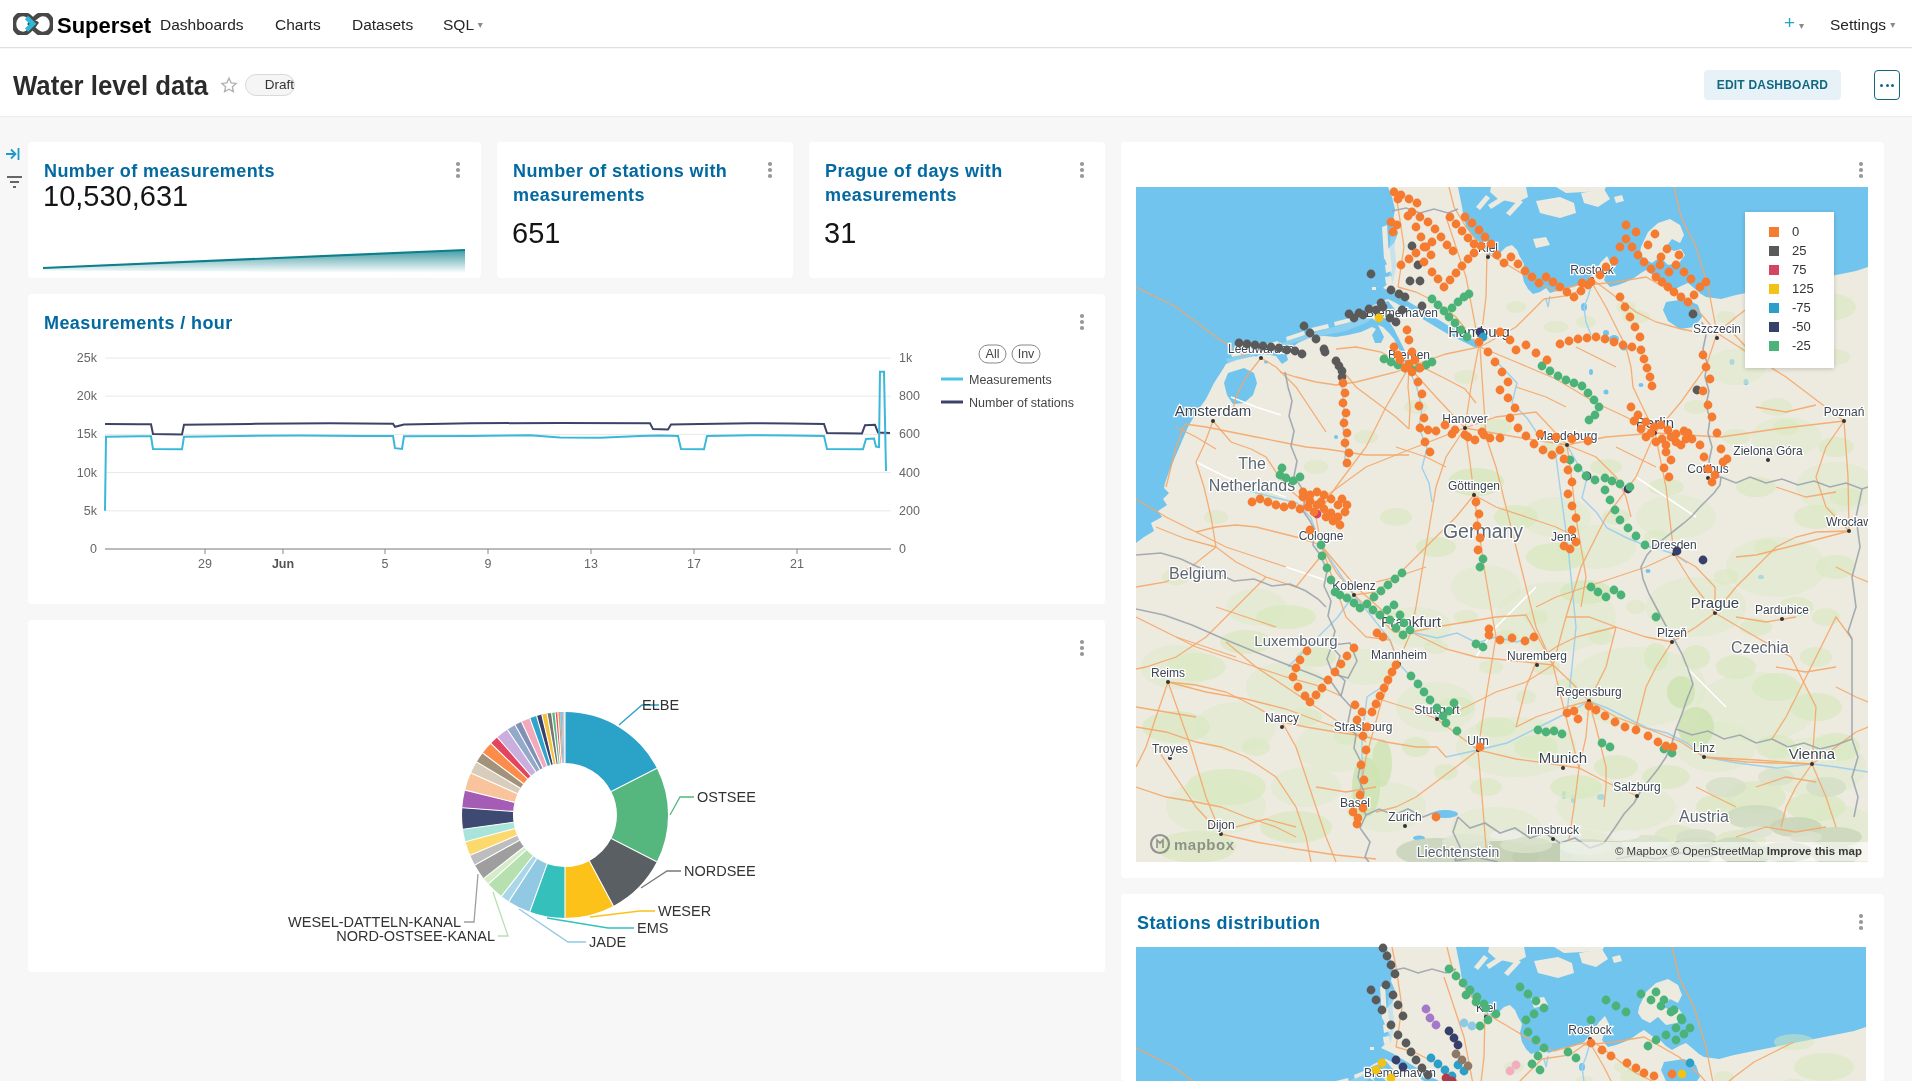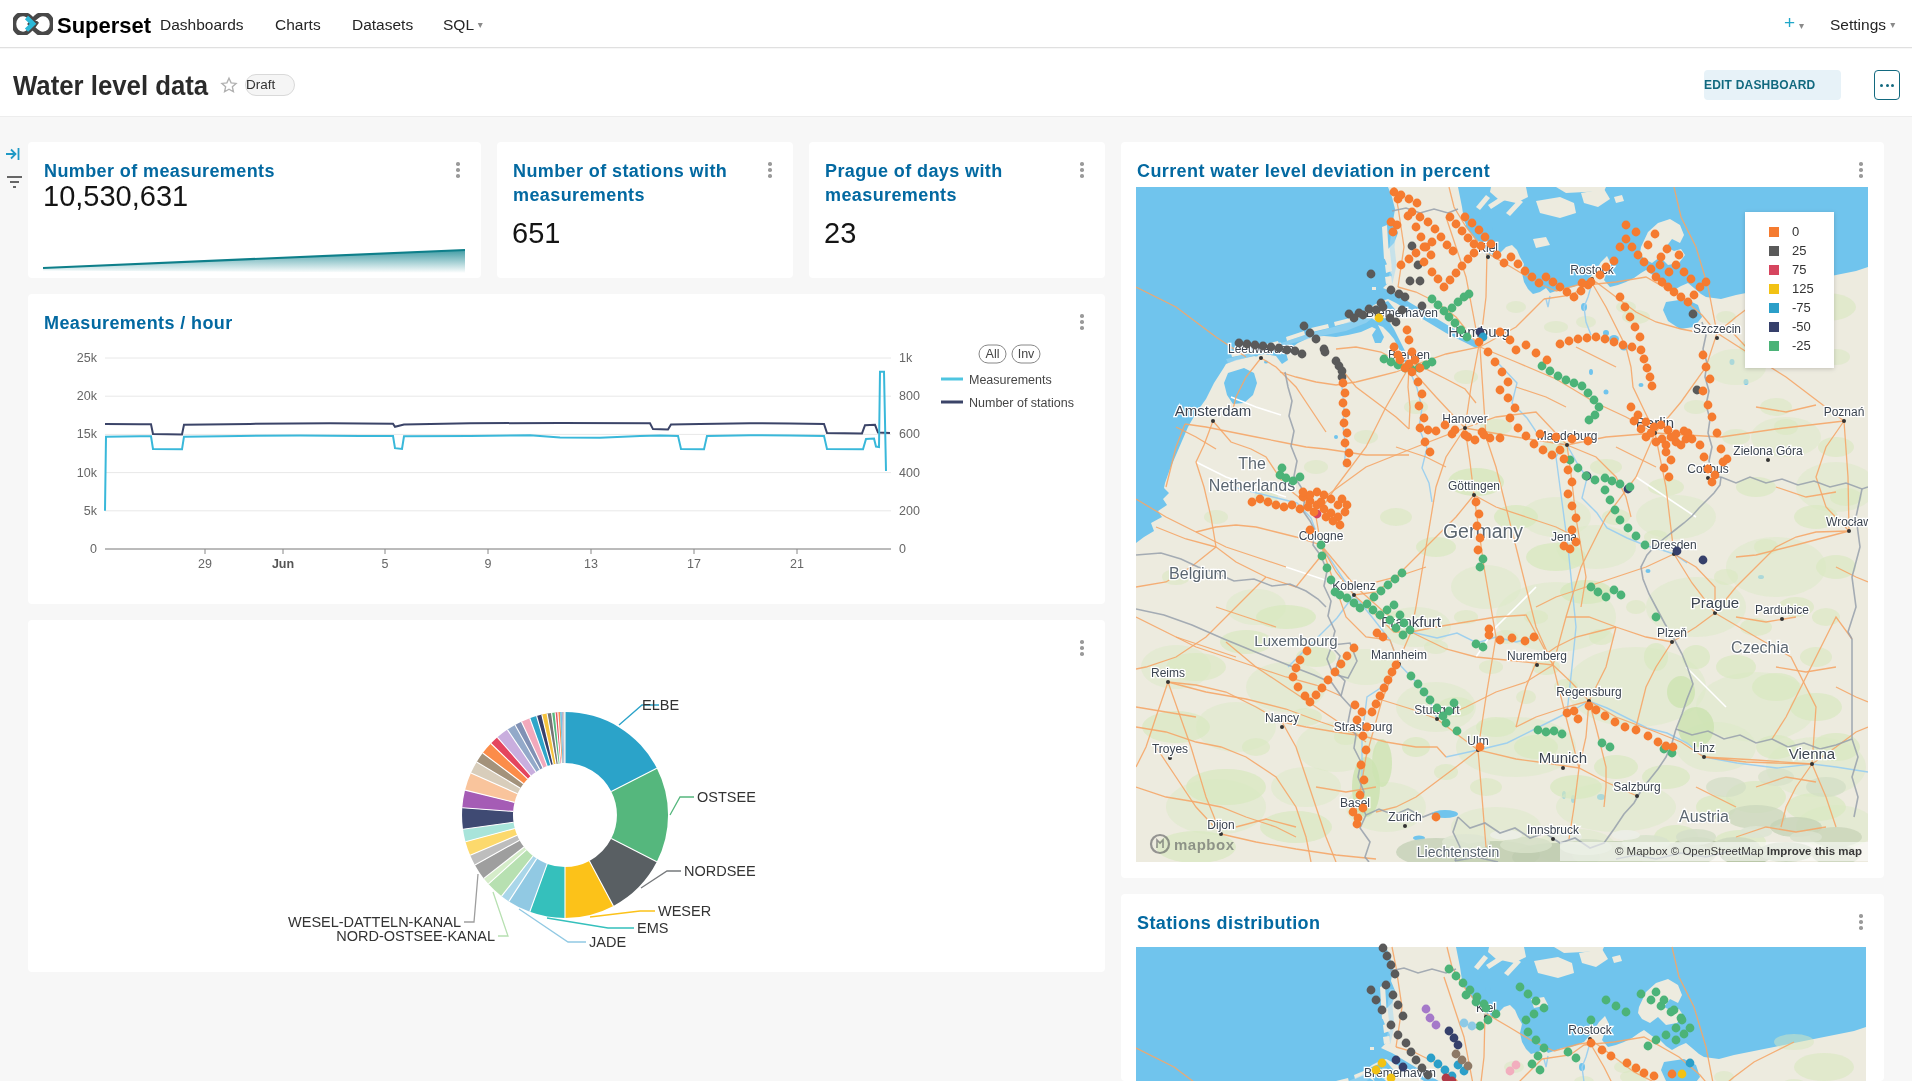--- a/index.html
+++ b/index.html
@@ -1,21 +1,21 @@
 <!DOCTYPE html>
 <html><head><meta charset="utf-8"><style>
 *{margin:0;padding:0;box-sizing:border-box}
 html,body{width:1912px;height:1081px;overflow:hidden;background:#f7f7f7;
 font-family:"Liberation Sans",sans-serif}
 .nav{position:absolute;left:0;top:0;width:1912px;height:48px;background:#fff;border-bottom:1px solid #e0e0e0;z-index:5}
 .navitem{position:absolute;top:16px;font-size:15.5px;color:#252525}
 .hdr{position:absolute;left:0;top:49px;width:1912px;height:68px;background:#fff;border-bottom:1px solid #ededed;z-index:4}
 .title{position:absolute;left:13px;top:70px;font-size:28px;font-weight:bold;color:#2b2b2b;z-index:6;transform:scaleX(.92);transform-origin:left}
-.draft{position:absolute;z-index:6;left:245px;top:74px;width:50px;height:22px;border:1px solid #d9d9d9;border-radius:11px;background:#f5f5f5;color:#333;font-size:13.5px;text-align:left;line-height:20px}
-.editbtn{position:absolute;z-index:6;left:1704px;top:70px;width:137px;height:30px;background:#e7f2f8;border-radius:4px;color:#12697f;font-size:12px;font-weight:bold;line-height:30px;letter-spacing:.2px}
+.draft{position:absolute;z-index:6;left:245px;top:74px;width:50px;height:22px;border:1px solid #d9d9d9;border-radius:11px;background:#f5f5f5;color:#333;font-size:13.5px;text-align:right;line-height:20px}
+.editbtn{position:absolute;z-index:6;left:1704px;top:70px;width:137px;height:30px;background:#e7f2f8;border-radius:4px;color:#12697f;font-size:12px;font-weight:bold;text-align:center;line-height:30px;letter-spacing:.2px}
 .dotbtn{position:absolute;z-index:6;left:1874px;top:70px;width:26px;height:30px;border:1px solid #12697f;border-radius:4px}
 .card{position:absolute;background:#fff;border-radius:4px}
 .ctitle{position:absolute;left:16px;top:17px;font-size:18px;letter-spacing:.4px;font-weight:bold;color:#0369a1;line-height:24px;width:85%}
 .kpi{position:absolute;left:15px;font-size:29px;color:#141414;line-height:29px}
 .menu{position:absolute;right:21px;top:20px;width:4px;height:16px}
 .menu i{display:block;width:3.5px;height:3.5px;border-radius:50%;background:#9a9a9a;margin-bottom:2.5px}
 .ax{font-size:12.5px;fill:#666}
 .axb{font-size:12.5px;fill:#555;font-weight:bold}
 .lgd{font-size:12.5px;fill:#454545}
 .dlab{font-size:14.5px;fill:#333}
@@ -83,21 +83,21 @@
     </div>
     <div class="kpi" style="top:77px">651</div>
   </div>
 <div class="card" style="left:809px;top:142px;width:296px;height:136px">
     <div class="ctitle" style="width:250px">Prague of days with measurements</div>
     <div class="menu">
       <i></i>
       <i></i>
       <i></i>
     </div>
-    <div class="kpi" style="top:77px">23</div>
+    <div class="kpi" style="top:77px">31</div>
   </div>
 <div class="card" style="left:28px;top:294px;width:1077px;height:310px">
     <div class="ctitle">Measurements / hour</div>
     <div class="menu">
       <i></i>
       <i></i>
       <i></i>
     </div>
     <div style="position:absolute;left:0;top:0"><svg width="1077" height="310" viewBox="0 0 1077 310">
 <line x1="77" y1="216.8" x2="863" y2="216.8" stroke="#e8e8e8" stroke-width="1"></line>
@@ -233,21 +233,20 @@
         <text x="609" y="313" text-anchor="start" class="dlab">EMS</text>
         <polyline points="491,289 540,322 558,322" fill="none" stroke="#91c9e3" stroke-width="1.3"></polyline>
         <text x="561" y="327" text-anchor="start" class="dlab">JADE</text>
         <polyline points="465,272 480,316 470,316" fill="none" stroke="#b7e0b1" stroke-width="1.3"></polyline>
         <text x="467" y="321" text-anchor="end" class="dlab">NORD-OSTSEE-KANAL</text>
         <polyline points="450,254 446,302 436,302" fill="none" stroke="#9e9e9e" stroke-width="1.3"></polyline>
         <text x="433" y="307" text-anchor="end" class="dlab">WESEL-DATTELN-KANAL</text>
       </svg></div>
   </div>
 <div class="card" style="left:1121px;top:142px;width:763px;height:736px">
-<div class="ctitle">Current water level deviation in percent</div>
 <div class="menu">
       <i></i>
       <i></i>
       <i></i>
     </div>
 <div style="position:absolute;left:15px;top:45px;width:732px;height:675px;overflow:hidden">
 <svg width="732" height="675" viewBox="0 0 732 675">
 <style>
 .city{fill:#3b4450;stroke:#ffffff;stroke-width:2.5px;paint-order:stroke;font-family:"Liberation Sans",sans-serif}
 .cntry{fill:#5b6670;stroke:#ffffff;stroke-width:2.5px;paint-order:stroke;font-family:"Liberation Sans",sans-serif}

